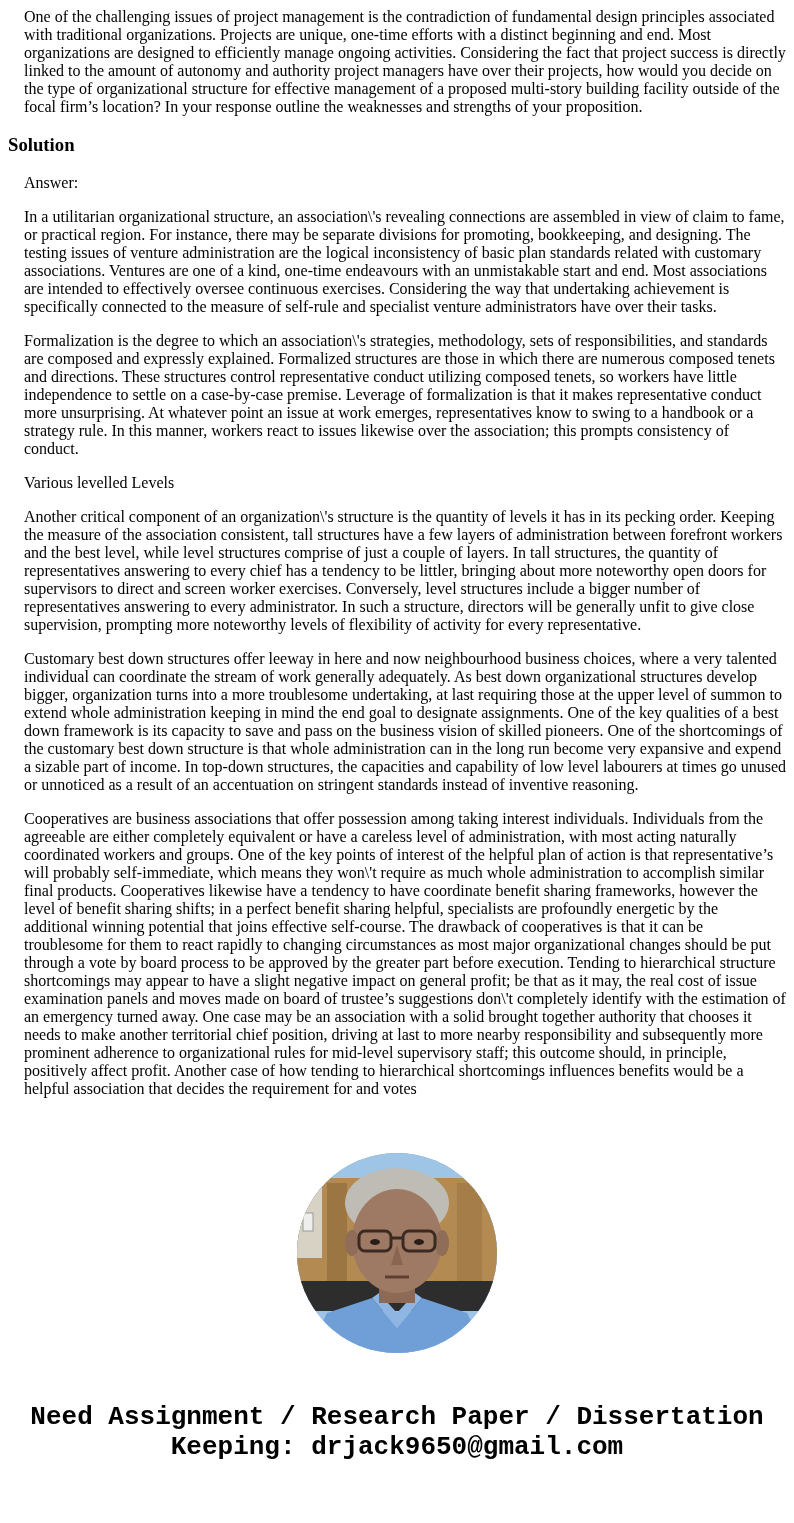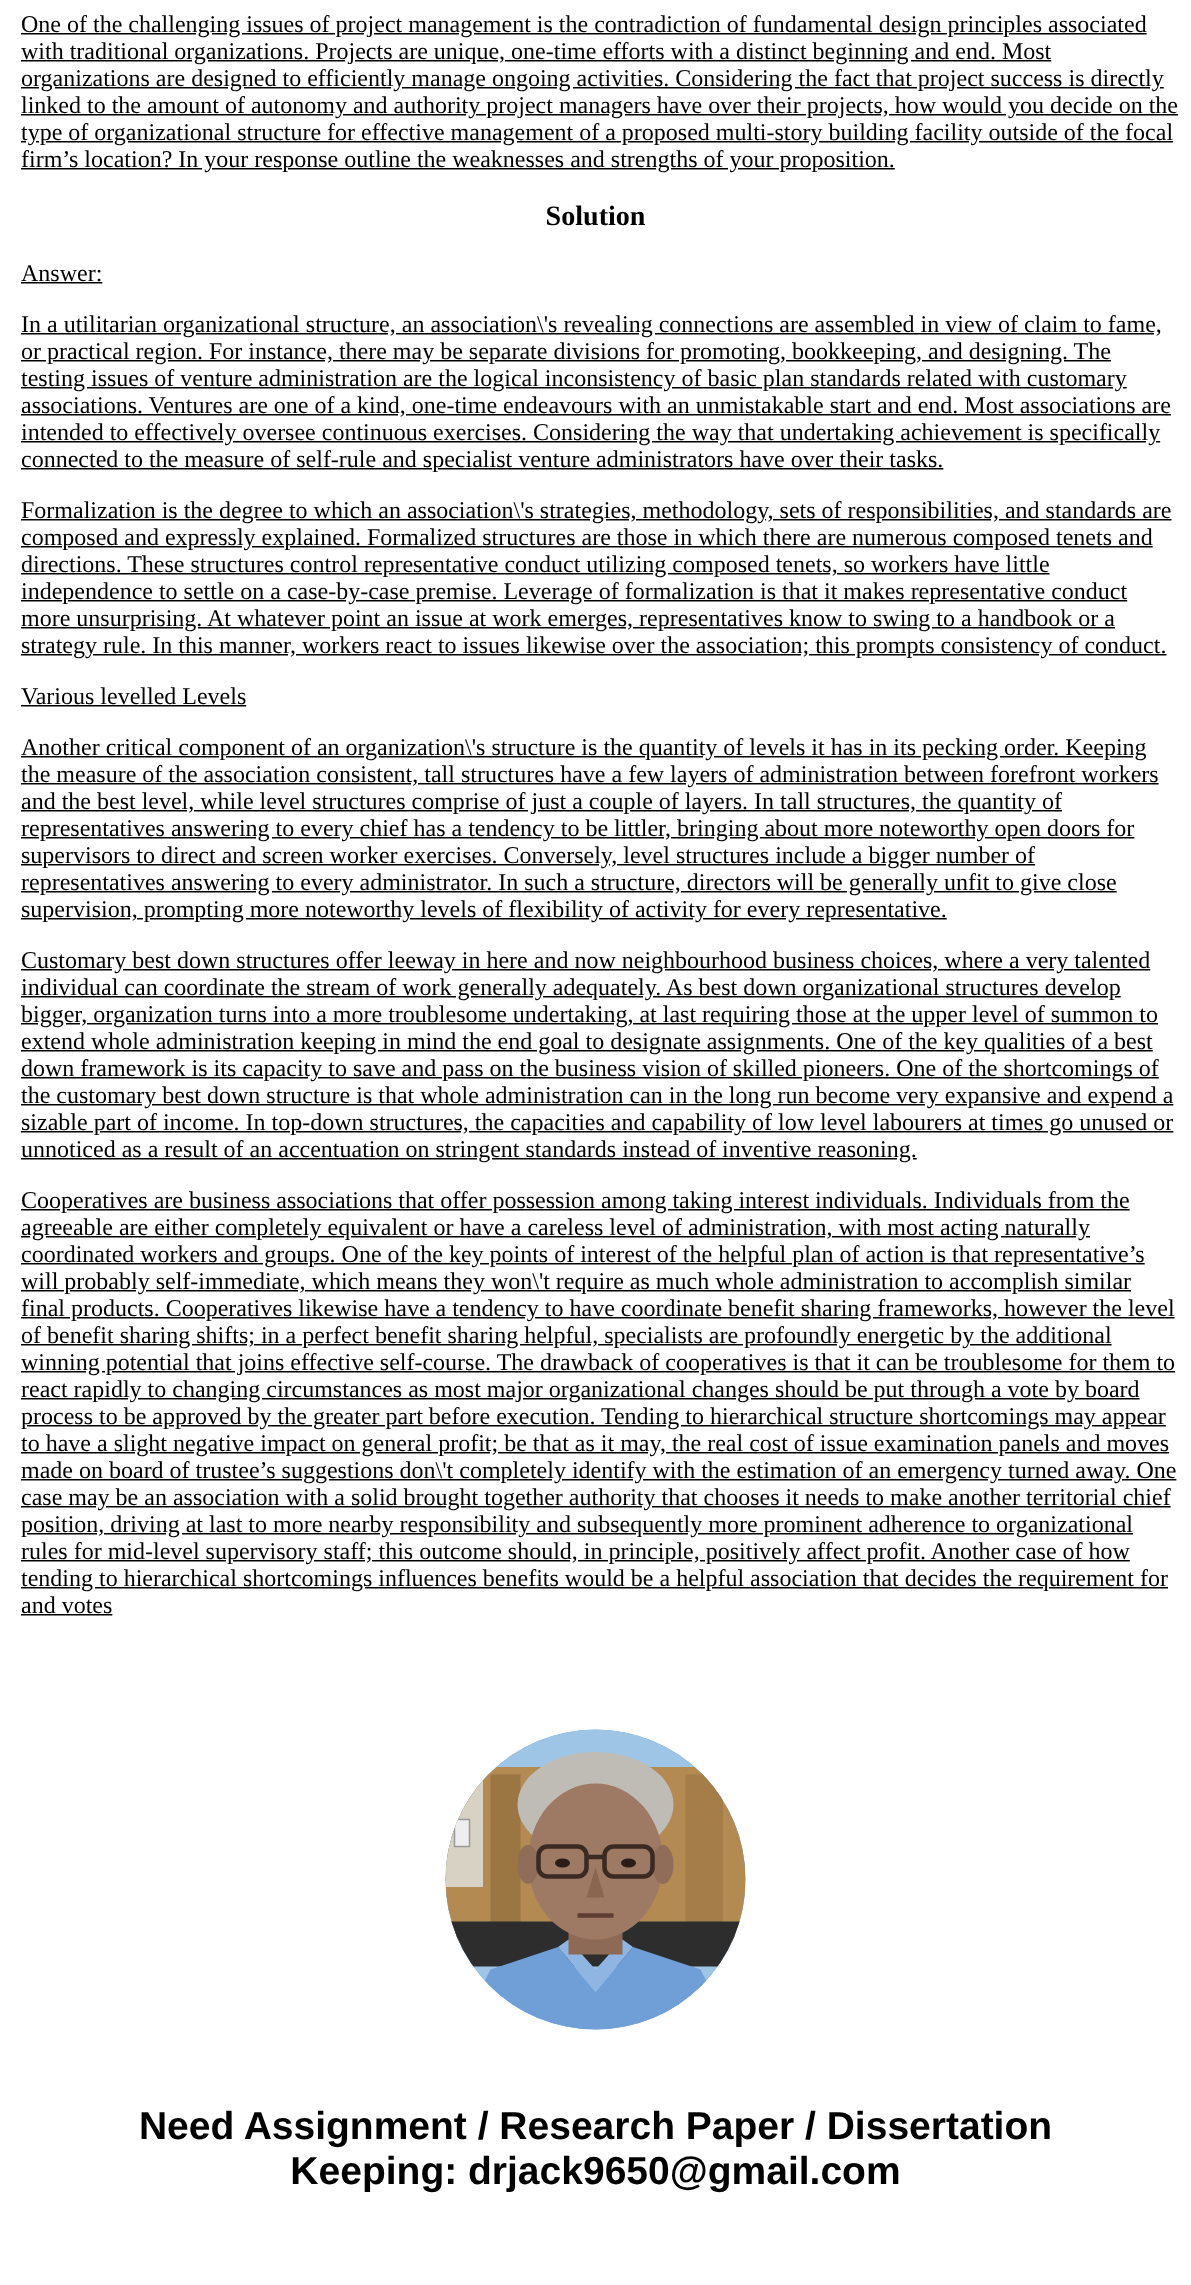--- a/index.html
+++ b/index.html
@@ -18,48 +18,46 @@
     }
     .content {
       position: absolute;
       left: 8px;
       top: 8px;
       width: 778px;
       height: 1115px;
       overflow: hidden;
     }
     .content p {
-      margin: 0 0 16px 6px;
-      text-decoration: underline;
+      margin: 0 0 16px 16px;
     }
     .content h3 {
       font-size: 18.72px;
       font-weight: bold;
       margin: 18px 0 18px 0;
       line-height: 22px;
-      text-align: center;
     }
     .avatar-wrap {
       position: absolute;
       left: 297px;
       top: 1153px;
       width: 200px;
       height: 200px;
       border-radius: 50%;
       overflow: hidden;
       background: #6f9fd6;
     }
     .avatar-wrap svg { display: block; }
     .footer {
       position: absolute;
       left: 0;
       top: 1402px;
       width: 794px;
       text-align: center;
-      font-family: Liberation Sans, sans-serif;
+      font-family: Liberation Mono, monospace;
       font-weight: bold;
       font-size: 26px;
       line-height: 30px;
       color: #000000;
     }
     .footer div { margin: 0; }
   </style>
 </head>
 <body>
 

